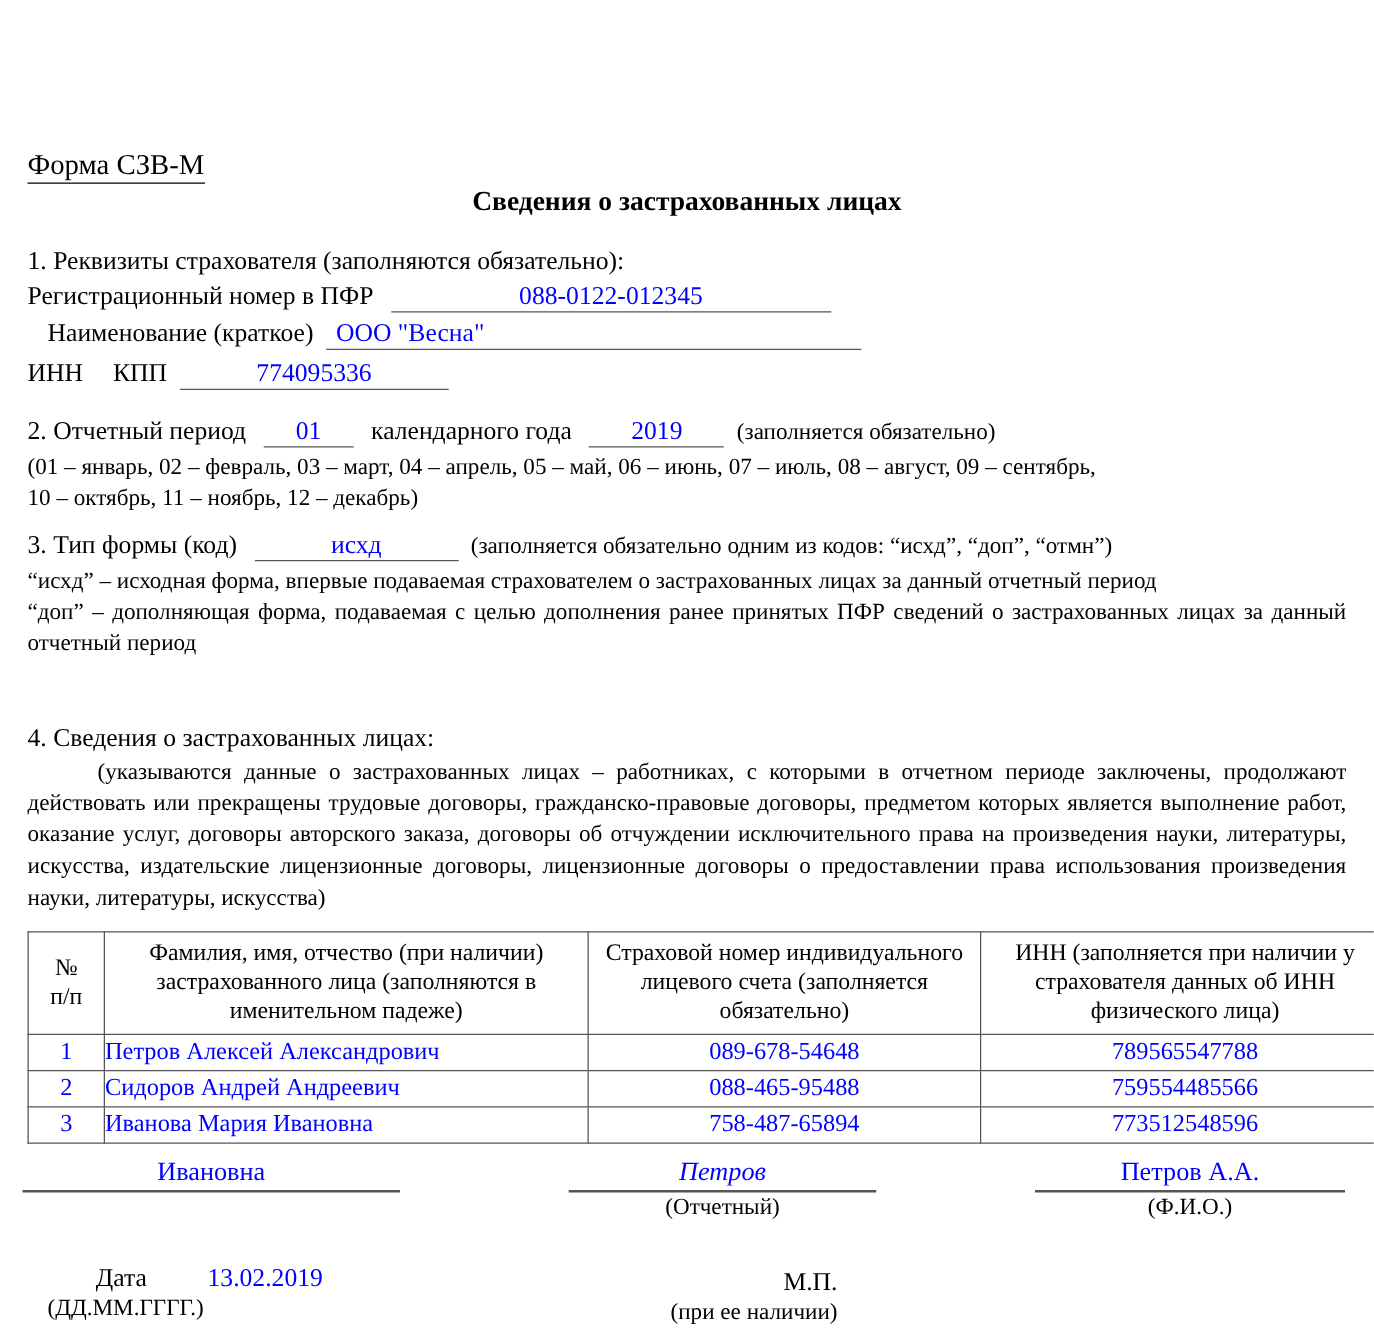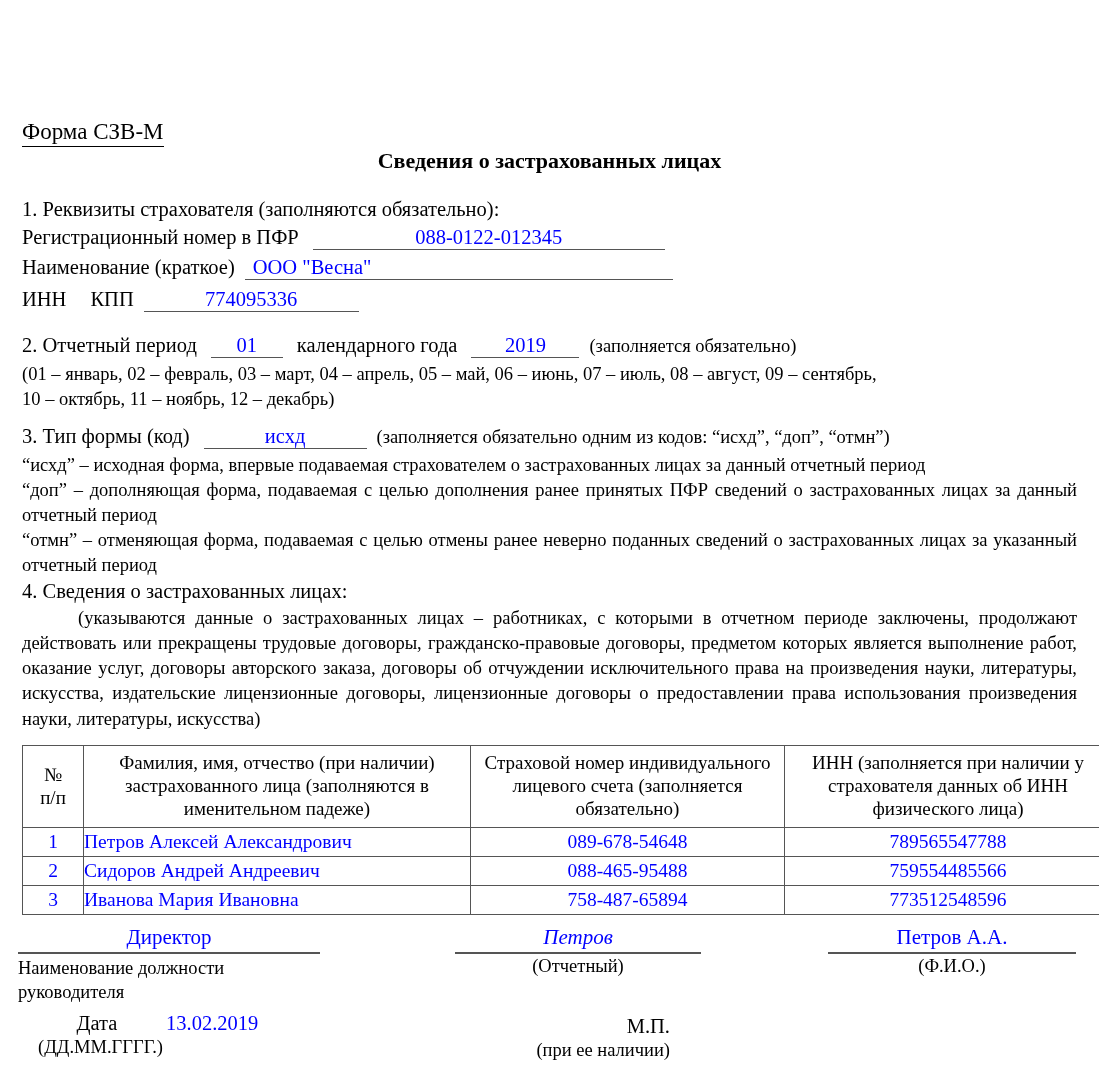--- a/index.html
+++ b/index.html
@@ -217,21 +217,21 @@
   <div class="blk" style="top:196px; left:22px;">1. Реквизиты страхователя (заполняются обязательно):</div>
 
   <div class="blk" style="top:224px; left:22px;">
     <span class="row">
       <span>Регистрационный номер в ПФР</span>
       <span class="gap14"></span>
       <span class="ruled val" style="width:352px;">088-0122-012345</span>
     </span>
   </div>
 
-  <div class="blk" style="top:254px; left:22px;">
+  <div class="blk" style="top:254px; left:38px;">
     <span class="row">
       <span>Наименование (краткое)</span>
       <span class="gap10"></span>
       <span class="ruled val" style="width:420px; text-align:left; padding-left:8px;">ООО "Весна"</span>
     </span>
   </div>
 
   <div class="blk" style="top:286px; left:22px;">
     <span class="row">
       <span>ИНН</span>
@@ -265,21 +265,20 @@
       <span>3. Тип формы (код)</span>
       <span class="gap14"></span>
       <span class="ruled val" style="width:163px;">исхд</span>
       <span class="gap10"></span>
       <span class="small">(заполняется обязательно одним из кодов: “исхд”, “доп”, “отмн”)</span>
     </span>
   </div>
 
   <div class="blk small" style="top:453px; left:22px; width:1055px;">“исхд” – исходная форма, впервые подаваемая страхователем о застрахованных лицах за данный отчетный период</div>
   <div class="blk small just" style="top:478px; left:22px; width:1055px;">“доп” – дополняющая форма, подаваемая с целью дополнения ранее принятых ПФР сведений о застрахованных лицах за данный отчетный период</div>
-  <div class="blk small just" style="top:528px; left:22px; width:1055px;">“отмн” – отменяющая форма, подаваемая с целью отмены ранее неверно поданных сведений о застрахованных лицах за указанный отчетный период</div>
 
   <div class="blk" style="top:578px; left:22px;">4. Сведения о застрахованных лицах:</div>
   <div class="blk small just" style="top:606px; left:22px; width:1055px; text-indent:56px;">(указываются данные о застрахованных лицах – работниках, с которыми в отчетном периоде заключены, продолжают действовать или прекращены трудовые договоры, гражданско-правовые договоры, предметом которых является выполнение работ, оказание услуг, договоры авторского заказа, договоры об отчуждении исключительного права на произведения науки, литературы, искусства, издательские лицензионные договоры, лицензионные договоры о предоставлении права использования произведения науки, литературы, искусства)</div>
 
   <div class="tbl-wrap">
     <table class="people">
       <thead>
         <tr>
           <th class="h-num">
             <div>№</div>
@@ -310,25 +309,21 @@
           <td class="c-inn">773512548596</td>
         </tr>
       </tbody>
     </table>
   </div>
 
   <div class="sig-area">
     <div class="sig-cols">
 
       <div class="sig-col" style="left:18px; width:302px;">
-        <div class="sig-value sig-rule">Директор</div>
-        <div class="sig-left-label">
-          <div>Наименование должности</div>
-          <div>руководителя</div>
-        </div>
+        <div class="sig-value sig-rule">Ивановна</div>
       </div>
 
       <div class="sig-col" style="left:455px; width:246px;">
         <div class="sig-value sig-rule val-italic">Петров</div>
         <div class="sig-caption">(Отчетный)</div>
       </div>
 
       <div class="sig-col" style="left:828px; width:248px;">
         <div class="sig-value sig-rule">Петров А.А.</div>
         <div class="sig-caption">(Ф.И.О.)</div>

